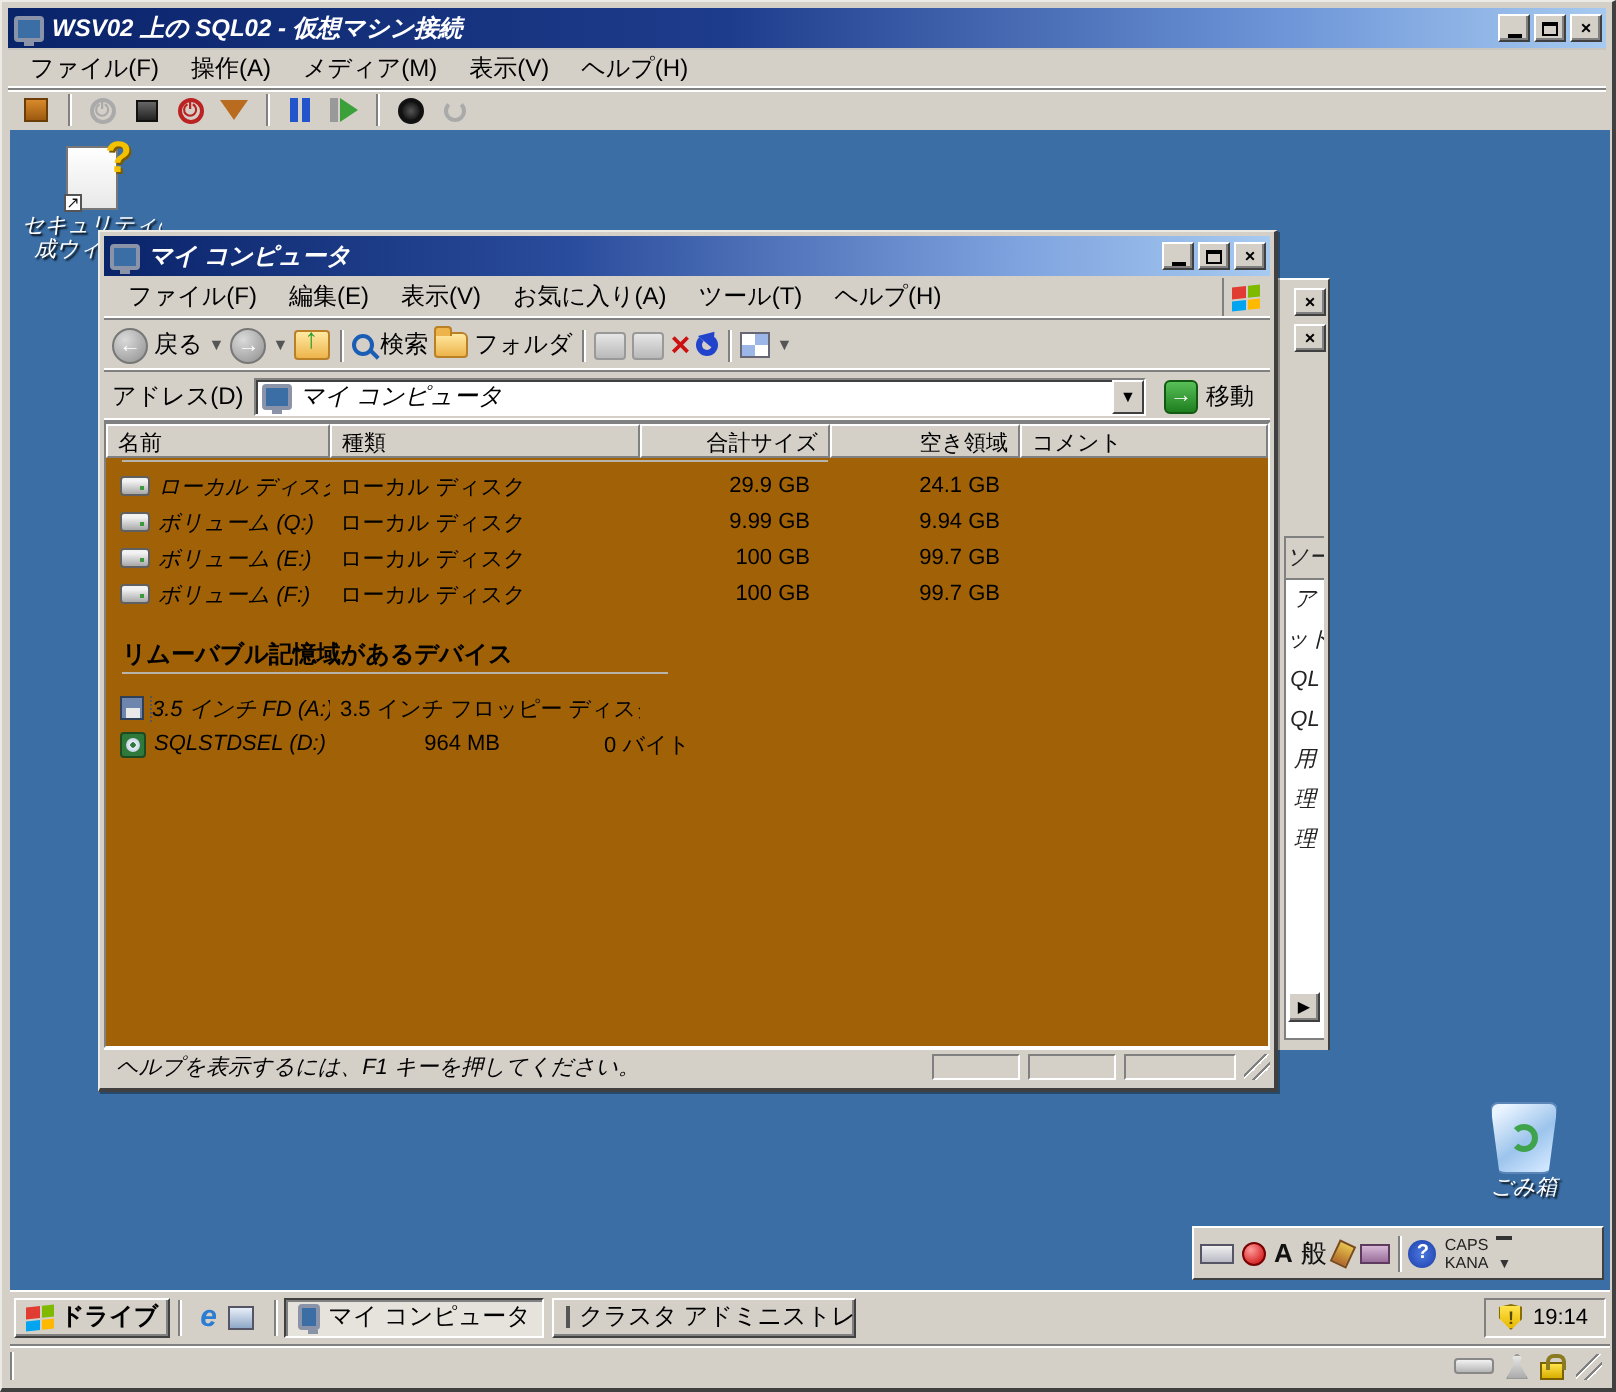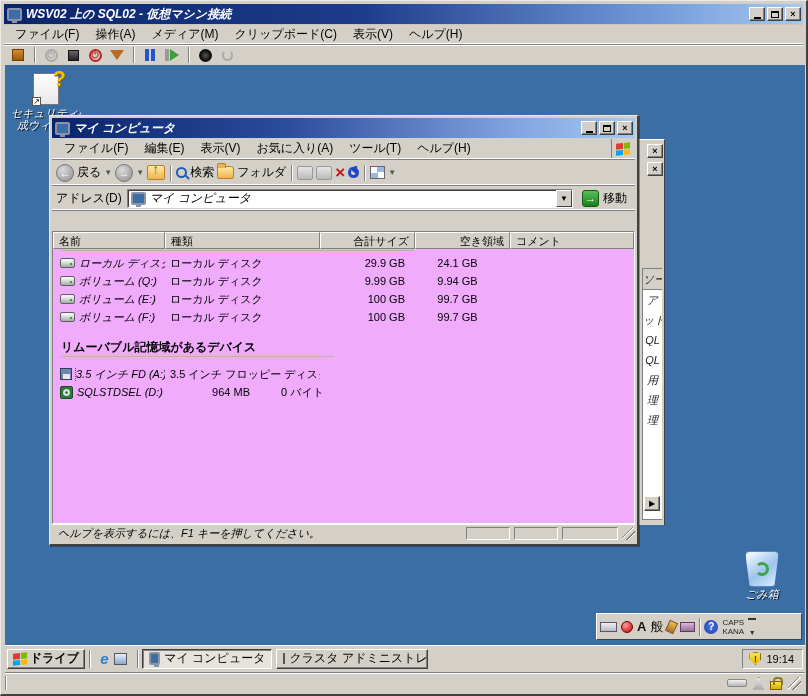--- a/index.html
+++ b/index.html
@@ -121,33 +121,33 @@
   .combo-btn { margin-left:auto; width:16px; height:17px; background:#D4D0C8; border:1px solid;
         border-color:#fff #404040 #404040 #fff; font-size:8px; display:flex; align-items:center; justify-content:center; }
   .go-btn { display:flex; align-items:center; gap:4px; padding:1px 4px; }
   .go-ic { width:17px; height:17px; background:linear-gradient(#58C058,#1E7E1E); border:1px solid #135813;
         border-radius:3px; color:#fff; font-size:11px; font-weight:bold; display:flex; align-items:center; justify-content:center; }
   .comp-ic { width:15px; height:13px; background:#C8D4E8; border:2px solid #8A93A8; border-radius:2px; position:relative; }
   .comp-ic::before { content:""; position:absolute; inset:0; background:#3A6EA5; }
   .comp-ic::after { content:""; position:absolute; left:3px; bottom:-4px; width:5px; height:2px; background:#8A93A8; }
 
   
-  .x-list { position:absolute; left:2px; top:95px; right:2px; bottom:20px; background:#f0abfc;
-        border:1px solid; border-color:#808080 #fff #fff #808080; overflow:hidden;margin-top:20px; }
+  .x-list { position:absolute; left:2px; top:95px; right:2px; bottom:20px; background:#a16207;
+        border:1px solid; border-color:#808080 #fff #fff #808080; overflow:hidden; }
   .x-header { display:flex; height:17px; background:#D4D0C8; font-size:11px; }
   .hcell { border:1px solid; border-color:#fff #808080 #808080 #fff; padding:1px 5px; white-space:nowrap; overflow:hidden; }
   .hc0{width:112px;} .hc1{width:155px;} .hc2{width:95px;text-align:right;} .hc3{width:95px;text-align:right;} .hc4{flex:1;}
   .group-title { font-size:12px; font-weight:bold; padding-left:8px; height:16px; margin-top:6px; }
   .group-rule { height:1px; background:#B8B4AC; margin:1px 220px 3px 8px; }
   .rows { font-size:11px; }
   .lrow { display:flex; height:18px; align-items:center; }
   .rc0{width:112px; display:flex; align-items:center; gap:4px; padding-left:7px; white-space:nowrap; overflow:hidden;}
   .rc1{width:155px; padding-left:5px; white-space:nowrap; overflow:hidden;}
   .rc2{width:95px; text-align:right; padding-right:10px;}
-  .rc3{width:95px; text-align:center; padding-right:10px;}
+  .rc3{width:95px; text-align:right; padding-right:10px;}
   .focus-dotted { outline:1px dotted #555; }
   .hdd-ic { width:15px; height:10px; background:linear-gradient(#F2F2F2 20%,#A8A8A8); border:1px solid #606060; border-radius:2px; position:relative; flex:none; }
   .hdd-ic::after { content:""; position:absolute; right:2px; bottom:2px; width:2px; height:2px; background:#3A9A3A; }
   .flop-ic { width:12px; height:12px; background:#6E86AE; border:1px solid #2F3F58; position:relative; flex:none; }
   .flop-ic::after { content:""; position:absolute; left:2px; bottom:0; width:7px; height:5px; background:#E8E8E8; }
   .cd-ic { width:13px; height:13px; background:#2F7A3A; border:1px solid #1C4A22; border-radius:2px; position:relative; flex:none; }
   .cd-ic::after { content:""; position:absolute; left:2px; top:2px; width:7px; height:7px; border-radius:50%;
         background:radial-gradient(circle,#2F7A3A 25%,#E8F0F8 30%,#BCCCDD 80%); }
 
   
@@ -230,21 +230,20 @@
       <div class="winbtn">
           <span>×</span>
         </div>
     </div>
   </div>
 
   <div class="vm-menubar">
     <span class="vm-menu-item">ファイル(F)</span>
     <span class="vm-menu-item">操作(A)</span>
     <span class="vm-menu-item">メディア(M)</span>
-    <span class="vm-menu-item">クリップボード(C)</span>
     <span class="vm-menu-item">表示(V)</span>
     <span class="vm-menu-item">ヘルプ(H)</span>
   </div>
 
   <div class="vm-toolbar">
     <div class="vmico">
         <span class="sq-orange"></span>
       </div>
     <div class="tbsep"></div>
     <div class="vmico">

